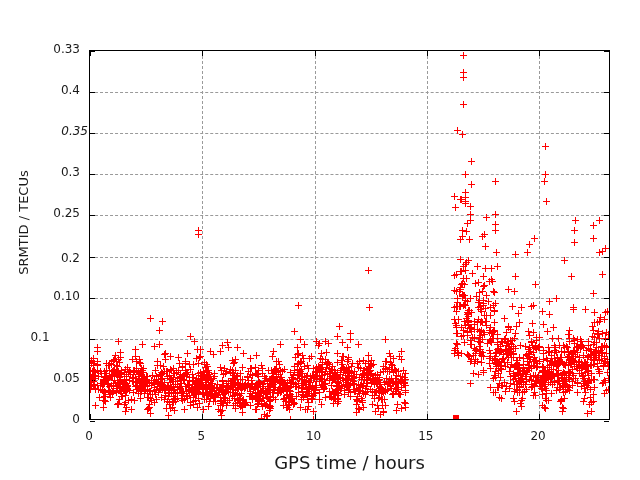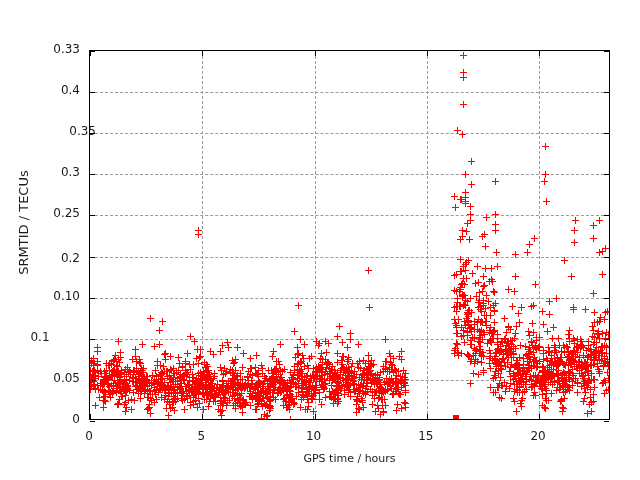--- a/index.html
+++ b/index.html
@@ -33,21 +33,21 @@
     position:absolute;right:644px;
     font-size:12px;color:#1a1a1a;text-align:right;white-space:nowrap;
   }
   .xtick-label{
     position:absolute;font-size:12px;color:#1a1a1a;
     text-align:center;white-space:nowrap;
   }
 
   #xaxis-label{
     position:absolute;left:89px;top:452px;width:521px;text-align:center;
-    font-size:11px;color:#1a1a1a;
+    font-size:18px;color:#1a1a1a;
   }
   #yaxis-label{
     position:absolute;left:-52px;top:215px;width:150px;text-align:center;
     font-size:13px;color:#1a1a1a;
     transform:rotate(-90deg);transform-origin:center center;
   }
 
   #points-layer{position:absolute;left:0;top:0;width:100%;height:100%;
     overflow:hidden;pointer-events:none;}
   #points-layer svg{display:block;}
@@ -120,21 +120,21 @@
   </div>
 
   <div id="ytick-labels">
       <div class="ytick-label" style="left: 0px; width: 80px; top: 412px;">0</div>
       <div class="ytick-label" style="left: 0px; width: 80px; top: 370.889px;">0.05</div>
       <div class="ytick-label" style="left: 0px; width: 80px; top: 329.778px; text-align: center;">0.1</div>
       <div class="ytick-label" style="left: 0px; width: 80px; top: 288.667px;">0.10</div>
       <div class="ytick-label" style="left: 0px; width: 80px; top: 251px;">0.2</div>
       <div class="ytick-label" style="left: 0px; width: 80px; top: 206.444px;">0.25</div>
       <div class="ytick-label" style="left: 0px; width: 80px; top: 165.333px;">0.3</div>
-      <div class="ytick-label" style="left: 16px; width: 80px; top: 124.222px;">0.35</div>
+      <div class="ytick-label" style="left: 8px; width: 80px; top: 124.222px; font-style: italic;">0.35</div>
       <div class="ytick-label" style="left: 0px; width: 80px; top: 83.1111px;">0.4</div>
       <div class="ytick-label" style="left: 0px; width: 80px; top: 42px;">0.33</div>
     </div>
   <div id="xtick-labels">
       <div class="xtick-label" style="left: 59px; width: 60px; top: 429px;">0</div>
       <div class="xtick-label" style="left: 171.284px; width: 60px; top: 429px;">5</div>
       <div class="xtick-label" style="left: 283.569px; width: 60px; top: 429px;">10</div>
       <div class="xtick-label" style="left: 395.853px; width: 60px; top: 429px;">15</div>
       <div class="xtick-label" style="left: 508.138px; width: 60px; top: 429px;">20</div>
     </div>

